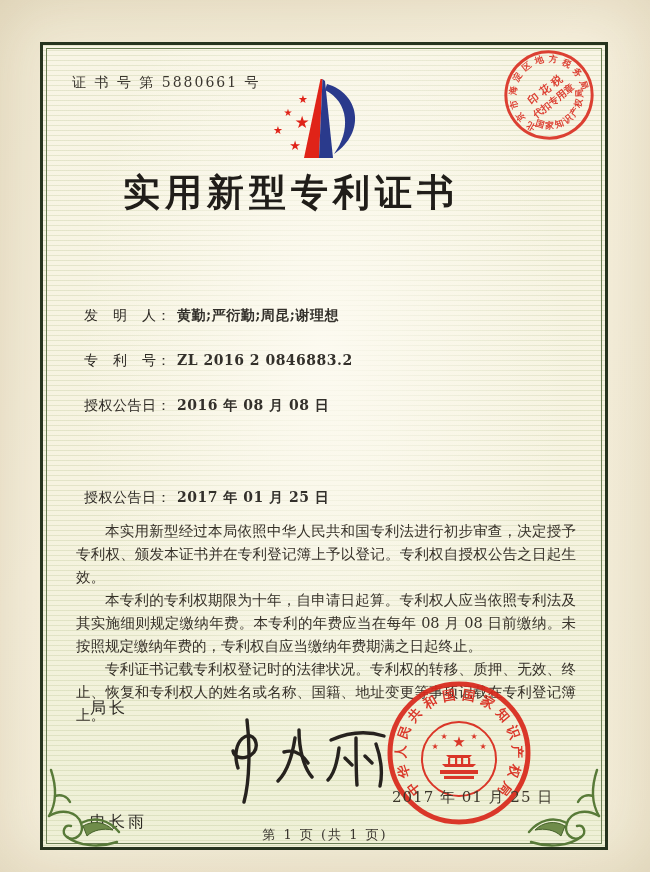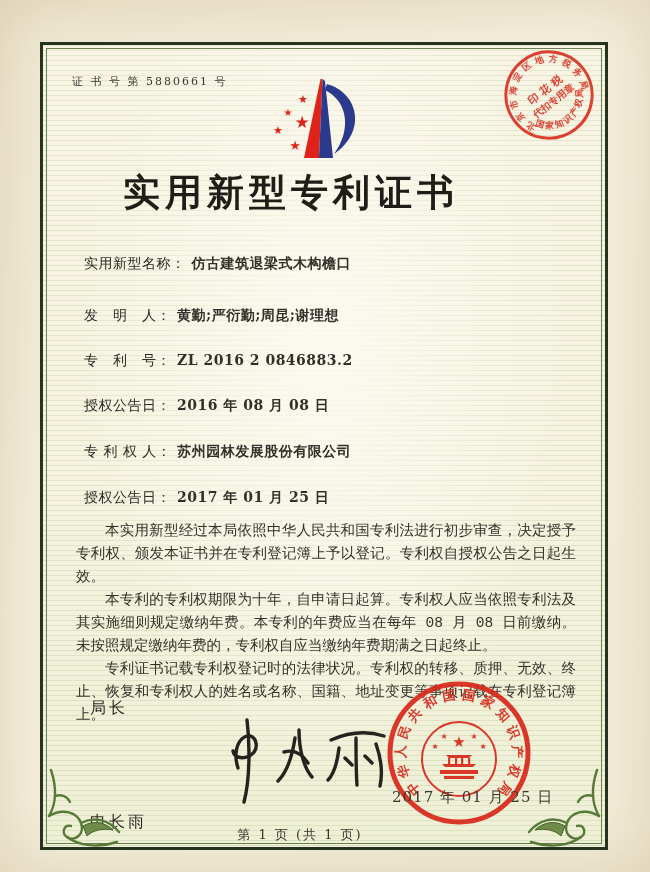--- a/index.html
+++ b/index.html
@@ -15,41 +15,41 @@
   }
   .frame{
     position:absolute;left:40px;top:42px;width:568px;height:808px;
     border:3px solid #26331e;box-sizing:border-box;
     background:
       radial-gradient(ellipse at 50% 38%, rgba(253,251,242,.9) 0%, rgba(253,251,242,0) 62%),
       repeating-linear-gradient(180deg, rgba(150,168,100,.20) 0 1px, rgba(0,0,0,0) 1px 5px),
       linear-gradient(180deg,#f8f5e5 0%,#f6f3e0 55%,#eef0d6 100%);
   }
   .inner-line{position:absolute;left:3px;top:3px;right:3px;bottom:3px;border:1px solid #6b7f54;}
-  .cert-no{position:absolute;left:72px;top:74px;font-size:11px;letter-spacing:2px;color:#3a362f;}
+  .cert-no{position:absolute;left:72px;top:74px;font-size:14px;letter-spacing:2px;color:#3a362f;}
   .logo{position:absolute;left:245px;top:54px;width:170px;height:114px;}
   .tax-stamp{position:absolute;left:500px;top:46px;width:98px;height:98px;opacity:.88;}
   .title{
     position:absolute;left:0;top:168px;width:582px;text-align:center;
     font-size:37px;font-weight:700;letter-spacing:5px;color:#201d19;
   }
   .field-row{position:absolute;left:84px;font-size:14px;color:#2e2a25;letter-spacing:.5px;white-space:nowrap;}
   .field-row .fvalue{margin-left:6px;font-weight:700;color:#33302b;}
   .row0{top:255px}.row1{top:307px}.row2{top:352px}.row3{top:397px}.row4{top:443px}.row5{top:489px}
   .paragraphs{
     position:absolute;left:76px;top:520px;width:500px;
     font-size:14.5px;line-height:23px;color:#363129;text-align:justify;
   }
-  .paragraphs p{margin:0;text-indent:2em;font-family:Liberation Mono, monospace;}
+  .paragraphs p{margin:0;text-indent:2em;}
   .signer-title{position:absolute;left:90px;top:698px;font-size:16px;letter-spacing:3px;color:#2d2a24;font-family:"DejaVu Sans","Liberation Sans",sans-serif;}
   .signer-name{position:absolute;left:90px;top:770px;font-size:16px;letter-spacing:3px;color:#2d2a24;font-family:"DejaVu Sans","Liberation Sans",sans-serif;margin-top:42px;}
   .signature{position:absolute;left:198px;top:710px;width:205px;height:98px;}
   .big-seal{position:absolute;left:384px;top:678px;width:150px;height:150px;opacity:.92;}
   .seal-date{position:absolute;left:392px;top:788px;font-size:15px;letter-spacing:1px;color:#3c372c;z-index:5;}
-  .footer{position:absolute;left:0;top:826px;width:600px;text-align:center;font-size:13px;letter-spacing:2px;color:#3a362f;}
+  .footer{position:absolute;left:0;top:826px;width:650px;text-align:center;font-size:13px;letter-spacing:2px;color:#3a362f;}
   .flourish{position:absolute;width:86px;height:84px;}
   .flourish.left{left:41px;top:766px;}
   .flourish.right{left:521px;top:766px;transform:scaleX(-1);}
   svg text{font-family:"DejaVu Serif","Liberation Serif",serif;}
 </style>
 </head>
 <body>
 
 <div class="page">
 
@@ -97,34 +97,28 @@
           <text transform="rotate(143.33333333333331) translate(0 -34) rotate(180)" text-anchor="middle" font-size="9">权</text>
           <text transform="rotate(125) translate(0 -34) rotate(180)" text-anchor="middle" font-size="9">局</text>
         </g>
       <text y="-3" text-anchor="middle" font-size="11" font-weight="700">印 花 税</text>
       <text y="11" text-anchor="middle" font-size="10" font-weight="700">代扣专用章</text>
     </g>
   </svg>
 
   <div class="title">实用新型专利证书</div>
 
-  <div class="field-row row0">
-    <span class="flabel">实用新型名称：</span><span class="fvalue">仿古建筑退梁式木构檐口</span>
-  </div>
   <div class="field-row row1">
     <span class="flabel">发　明　人：</span><span class="fvalue">黄勤;严衍勤;周昆;谢理想</span>
   </div>
   <div class="field-row row2">
     <span class="flabel">专　利　号：</span><span class="fvalue">ZL 2016 2 0846883.2</span>
   </div>
   <div class="field-row row3">
     <span class="flabel">授权公告日：</span><span class="fvalue">2016 年 08 月 08 日</span>
-  </div>
-  <div class="field-row row4">
-    <span class="flabel">专 利 权 人：</span><span class="fvalue">苏州园林发展股份有限公司</span>
   </div>
   <div class="field-row row5">
     <span class="flabel">授权公告日：</span><span class="fvalue">2017 年 01 月 25 日</span>
   </div>
 
   <div class="paragraphs">
     <p>本实用新型经过本局依照中华人民共和国专利法进行初步审查，决定授予专利权、颁发本证书并在专利登记簿上予以登记。专利权自授权公告之日起生效。</p>
     <p>本专利的专利权期限为十年，自申请日起算。专利权人应当依照专利法及其实施细则规定缴纳年费。本专利的年费应当在每年 08 月 08 日前缴纳。未按照规定缴纳年费的，专利权自应当缴纳年费期满之日起终止。</p>
     <p>专利证书记载专利权登记时的法律状况。专利权的转移、质押、无效、终止、恢复和专利权人的姓名或名称、国籍、地址变更等事项记载在专利登记簿上。</p>
   </div>

